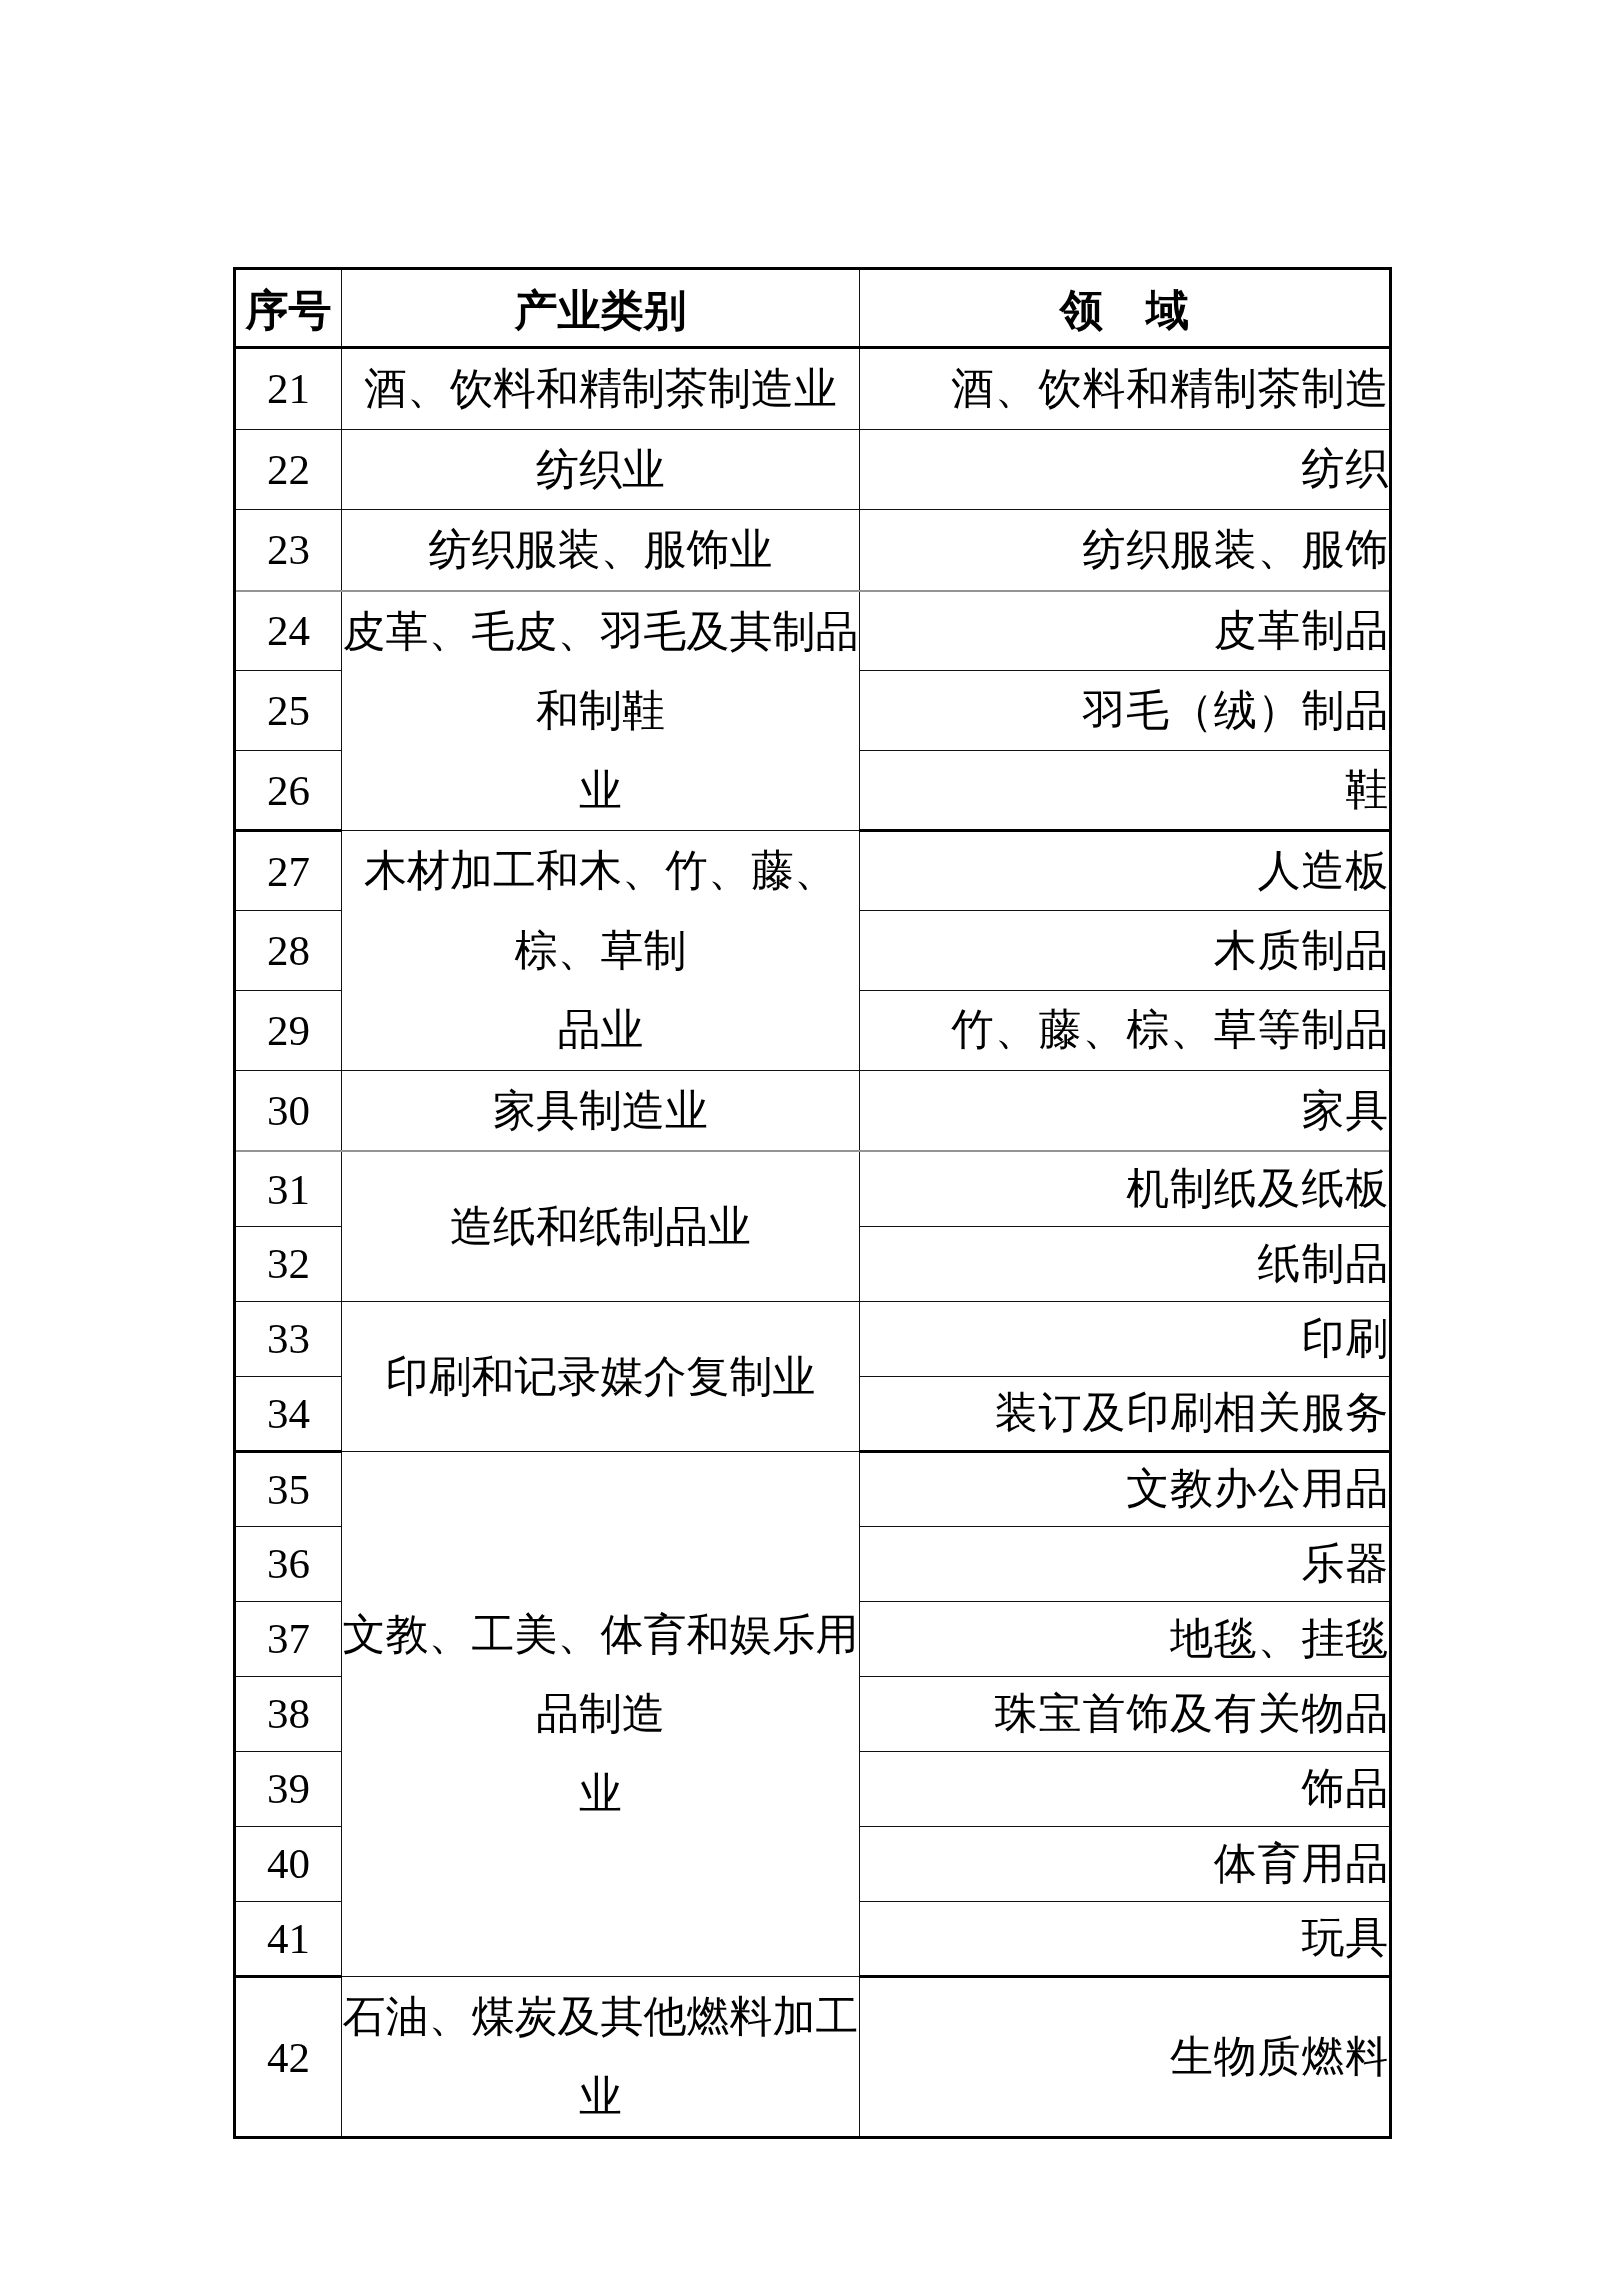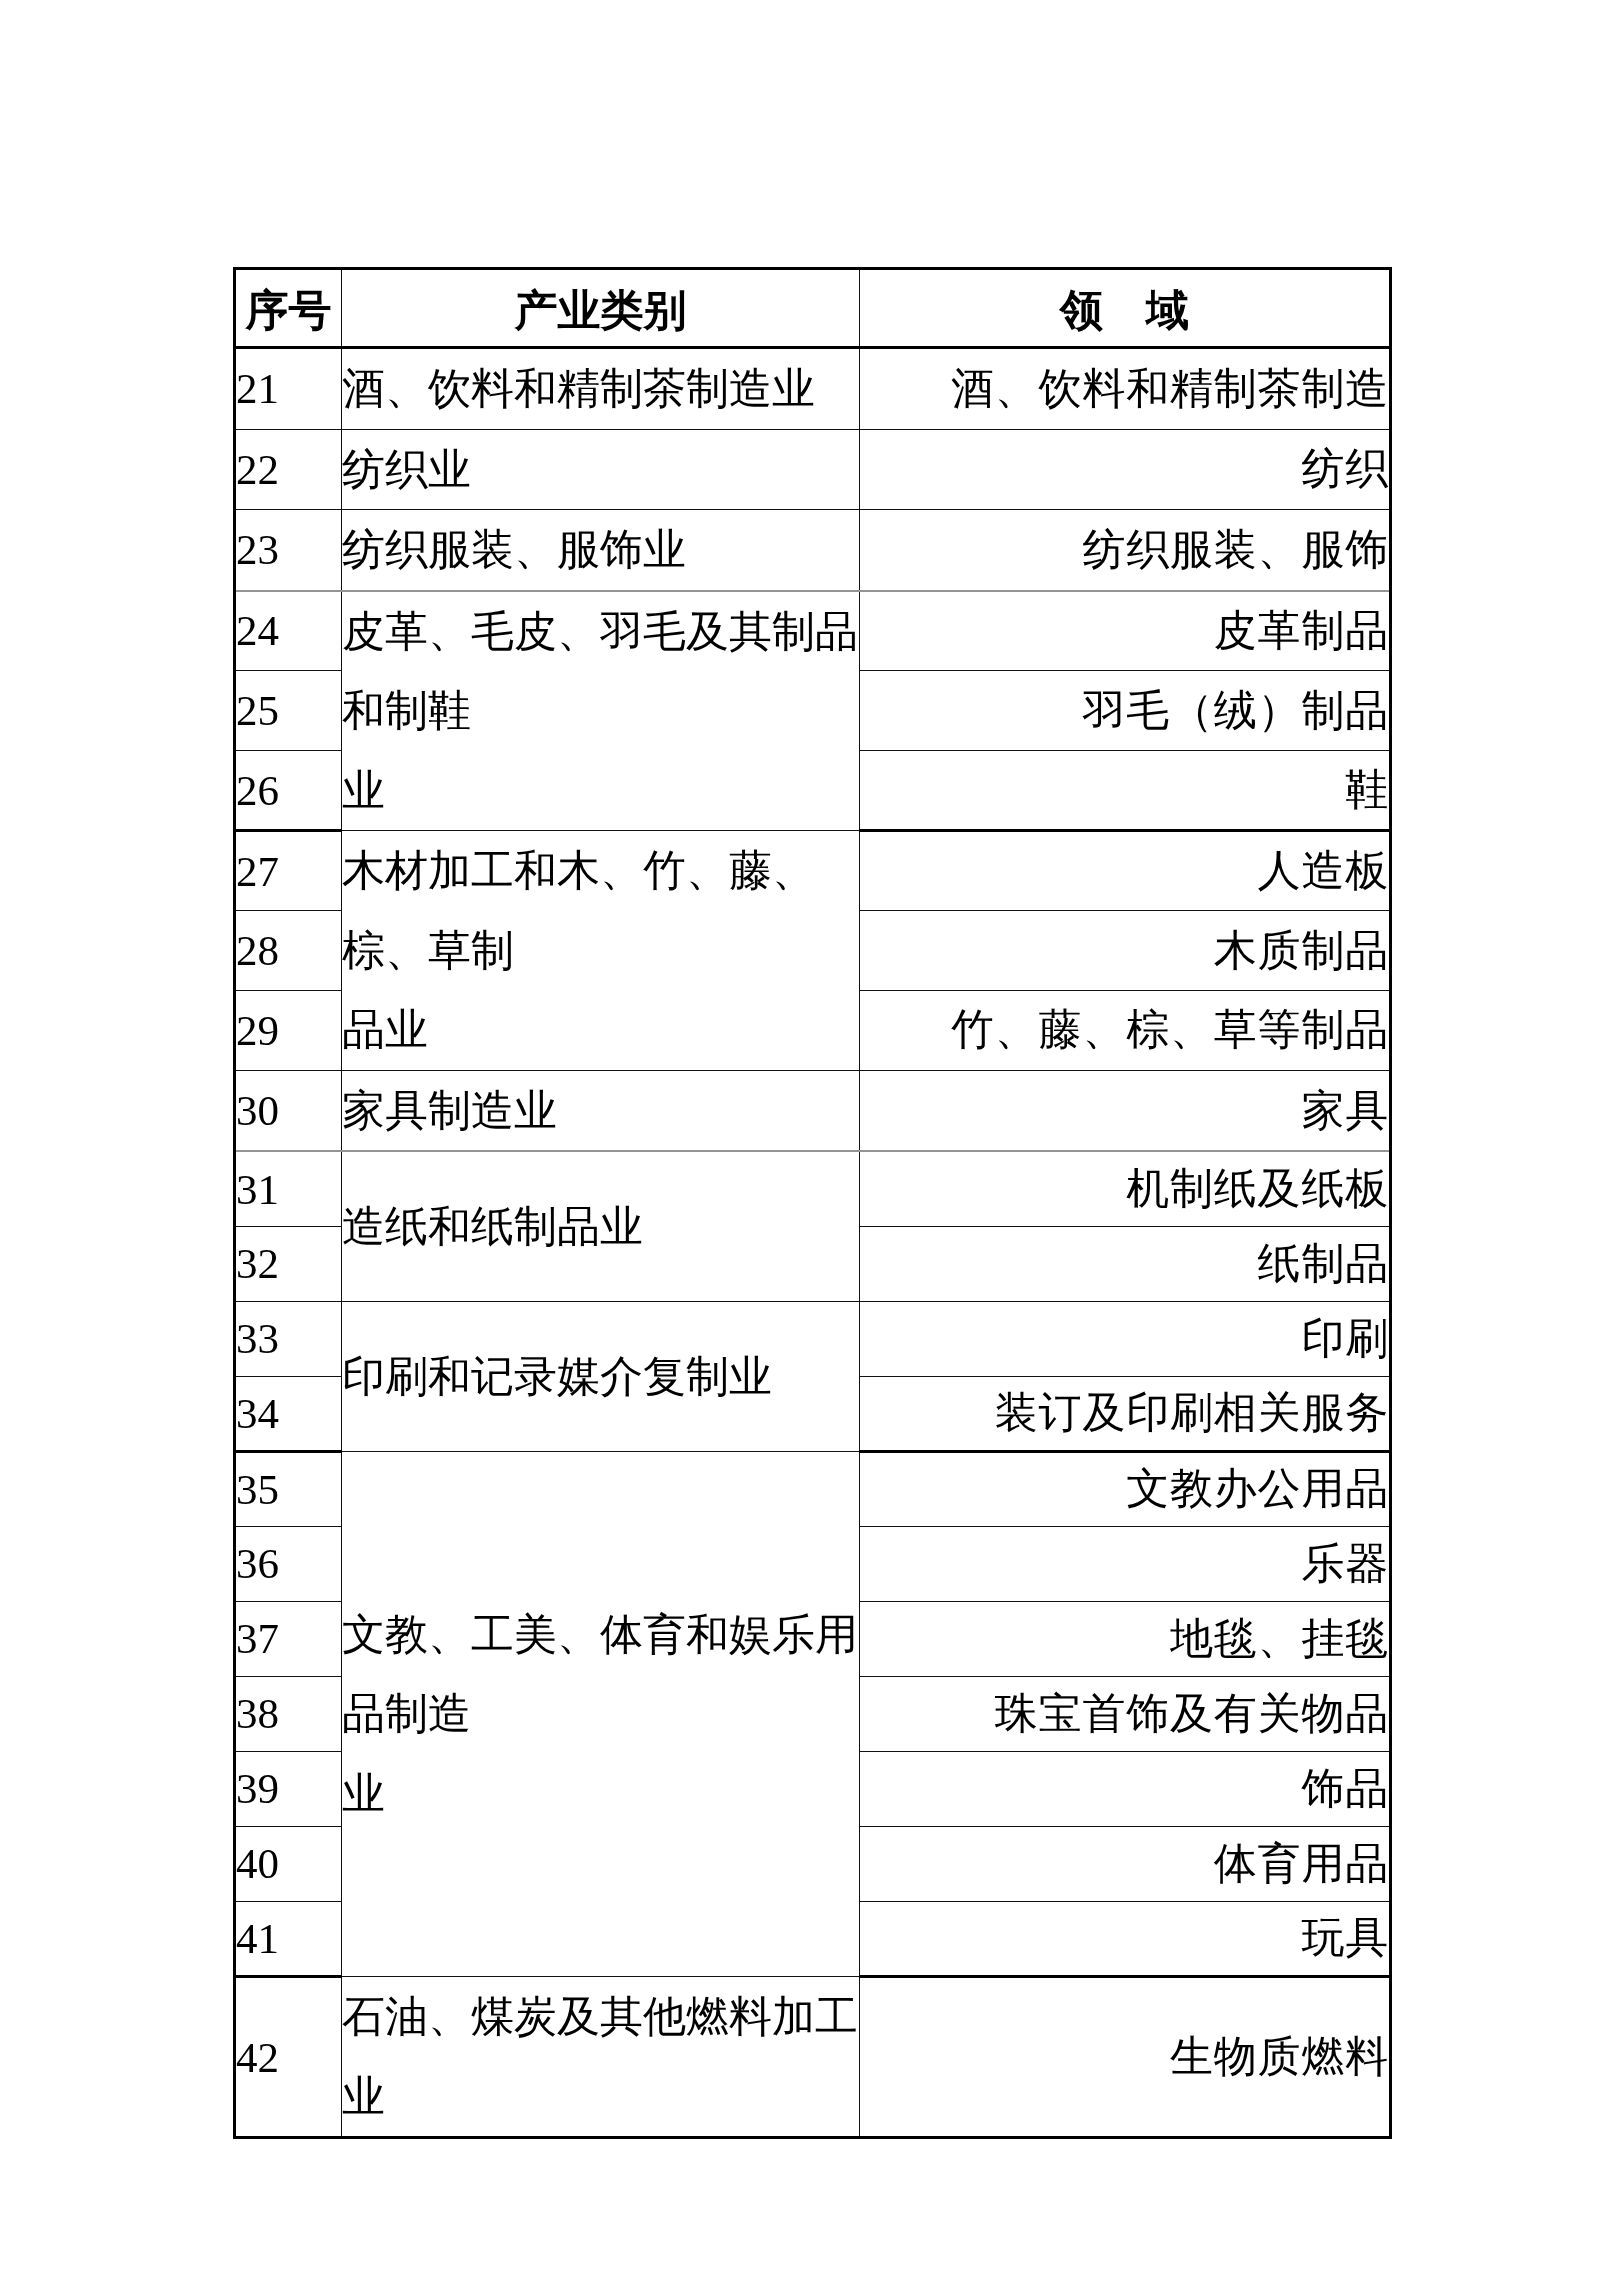--- a/index.html
+++ b/index.html
@@ -45,24 +45,25 @@
   table.industry th {
     font-weight: bold;
     text-align: center;
     border-bottom: 3.4px solid #000;
     padding-top: 5px;
   }
   
   table.industry tbody tr { height: 75px; }
 
   td.num {
-    text-align: left;
+    text-align: center;
     padding-top: 13.5px;
   }
   td.cat {
+    text-align: center;
     font-size: 34px;
     line-height: 1.85;
     white-space: pre-line;
     padding-top: 8.5px;
   }
   td.field {
     text-align: right;
     padding-left: 15px;
     padding-top: 12px;
     letter-spacing: 0.8px;

